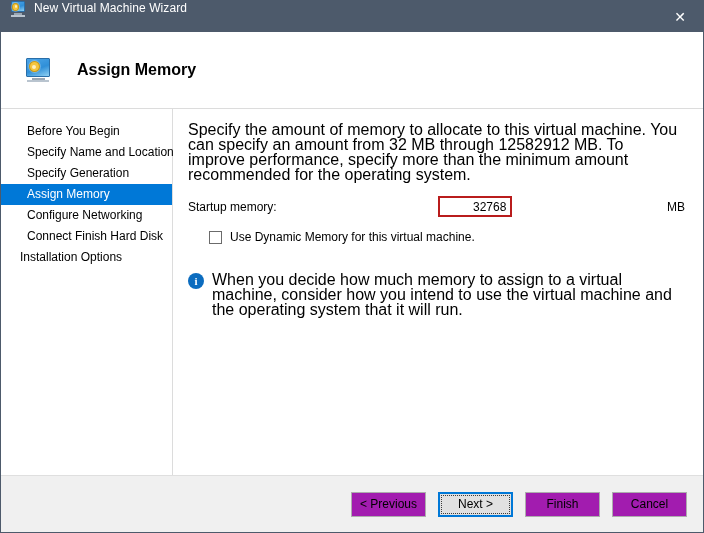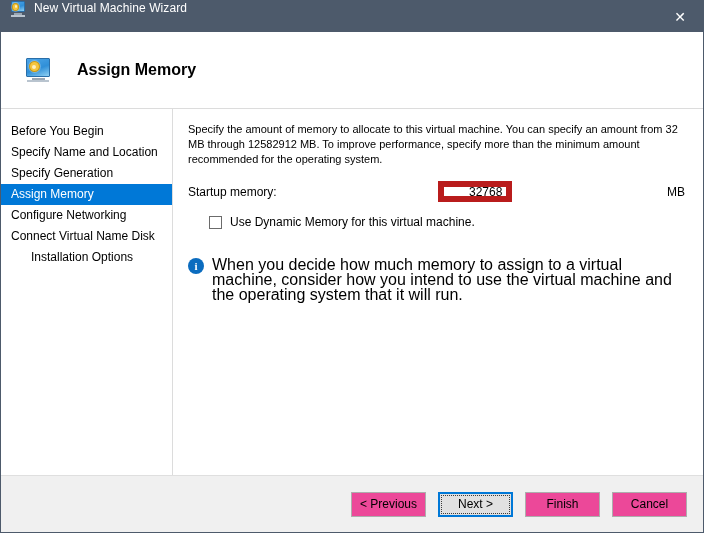--- a/index.html
+++ b/index.html
@@ -151,62 +151,62 @@
     width: 172px;
     min-width: 172px;
     background: #ffffff;
     padding-top: 12px;
     box-sizing: border-box;
     border-right: 1px solid #dcdcdc;
   }
   .nav-item {
     height: 21px;
     line-height: 21px;
-    padding-left: 10px;
+    padding-left: 26px;
     font-size: 12px;
     color: #000000;
     white-space: nowrap;
     cursor: default;
   }
   .nav-item.sub {
-    padding-left: 30px;
+    padding-left: 19px;
   }
   .nav-item.selected {
     background: #0078d7;
     color: #ffffff;
   }
 
   .content {
     flex: 1 1 auto;
     padding: 13px 18px 0 15px;
     box-sizing: border-box;
   }
   .intro {
-    font-size: 11px;
+    font-size: 16px;
     line-height: 15px;
     color: #000000;
     max-width: 492px;
     margin: 0 0 14px 0;
   }
 
   .field-row {
     display: flex;
     align-items: center;
     margin-bottom: 13px;
     justify-content: space-between;
   }
   .field-label {
     font-size: 12px;
     margin-right: 9px;
   }
   .memory-input {
     width: 74px;
     height: 21px;
     box-sizing: border-box;
-    border: 6px solid #b91c1c;
+    border: 2px solid #b91c1c;
     background: #ffffff;
     font-family: "Liberation Sans", sans-serif;
     font-size: 12px;
     text-align: right;
     padding: 0 4px;
     color: #000000;
     outline: none;
   }
   .unit-label {
     font-size: 12px;
@@ -269,21 +269,21 @@
     align-items: center;
     justify-content: flex-end;
     padding-right: 16px;
     box-sizing: border-box;
   }
   .btn {
     width: 75px;
     height: 25px;
     box-sizing: border-box;
     border: 1px solid #adadad;
-    background: #ec4899;
+    background: #a21caf;
     font-family: "Liberation Sans", sans-serif;
     font-size: 12px;
     color: #000000;
     margin-left: 12px;
     cursor: default;
     display: flex;
     align-items: center;
     justify-content: center;
     position: relative;
   }
@@ -328,21 +328,21 @@
   </div>
 
   <div class="body">
 
     <div class="sidebar">
       <div class="nav-item">Before You Begin</div>
       <div class="nav-item">Specify Name and Location</div>
       <div class="nav-item">Specify Generation</div>
       <div class="nav-item selected">Assign Memory</div>
       <div class="nav-item">Configure Networking</div>
-      <div class="nav-item">Connect Virtual Name Disk</div>
+      <div class="nav-item">Connect Finish Hard Disk</div>
       <div class="nav-item sub">Installation Options</div>
     </div>
 
     <div class="content">
       <p class="intro">Specify the amount of memory to allocate to this virtual machine. You can specify an amount from 32 MB through 12582912 MB. To improve performance, specify more than the minimum amount recommended for the operating system.</p>
 
       <div class="field-row">
         <span class="field-label">Startup memory:</span>
         <input class="memory-input" type="text" value="32768" style="">
         <span class="unit-label">MB</span>

